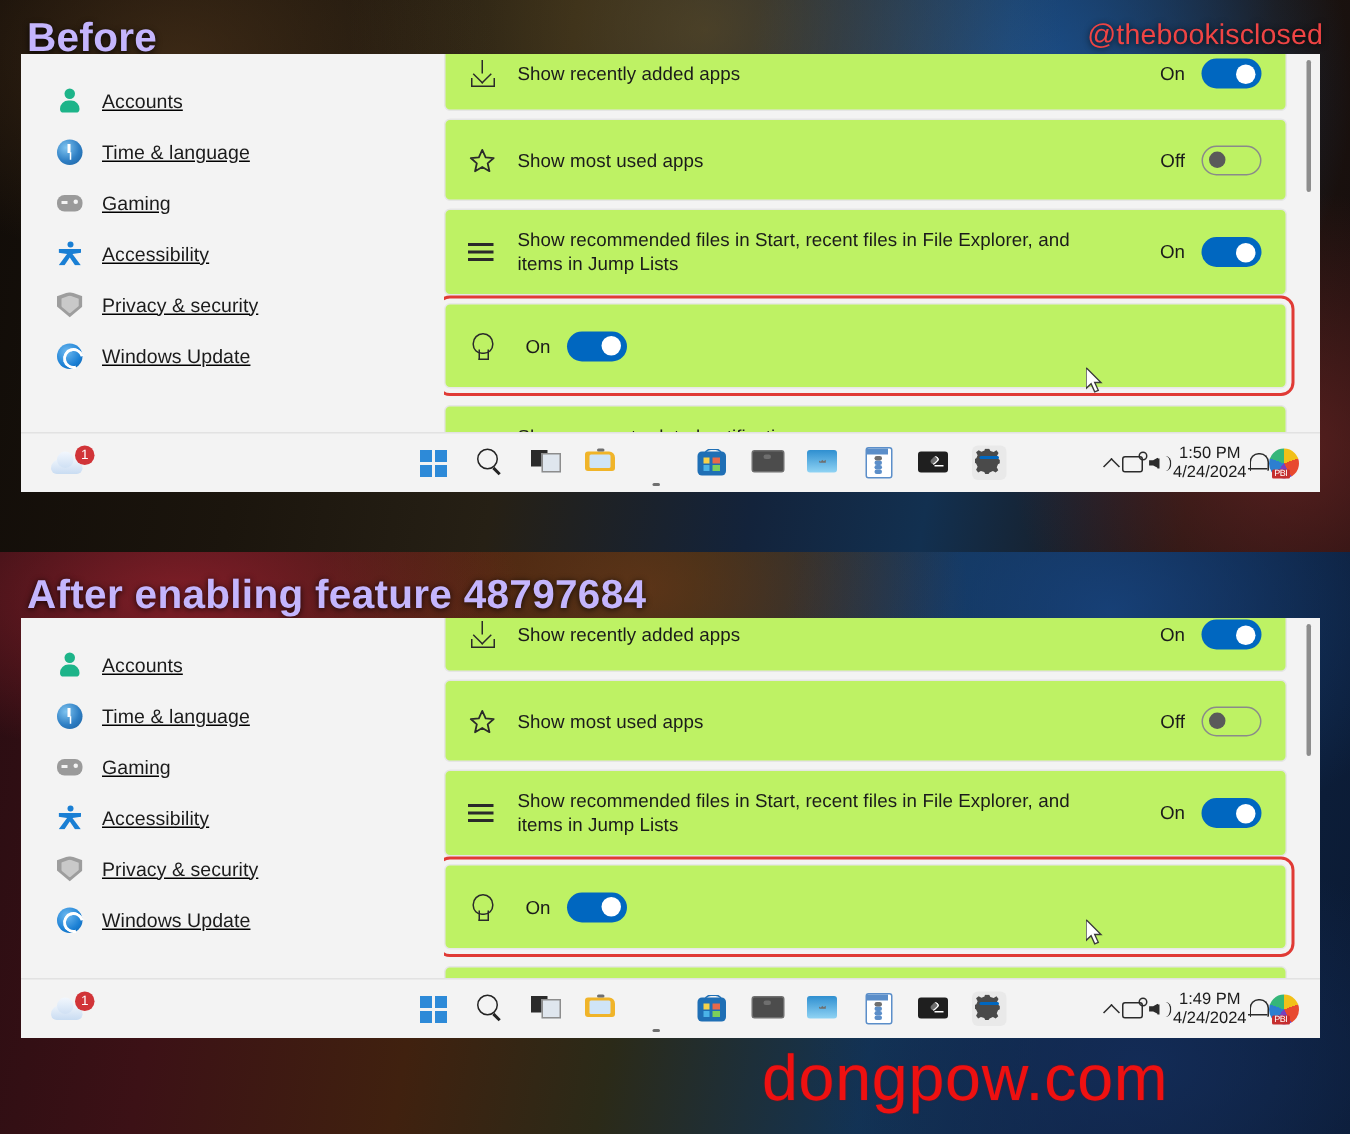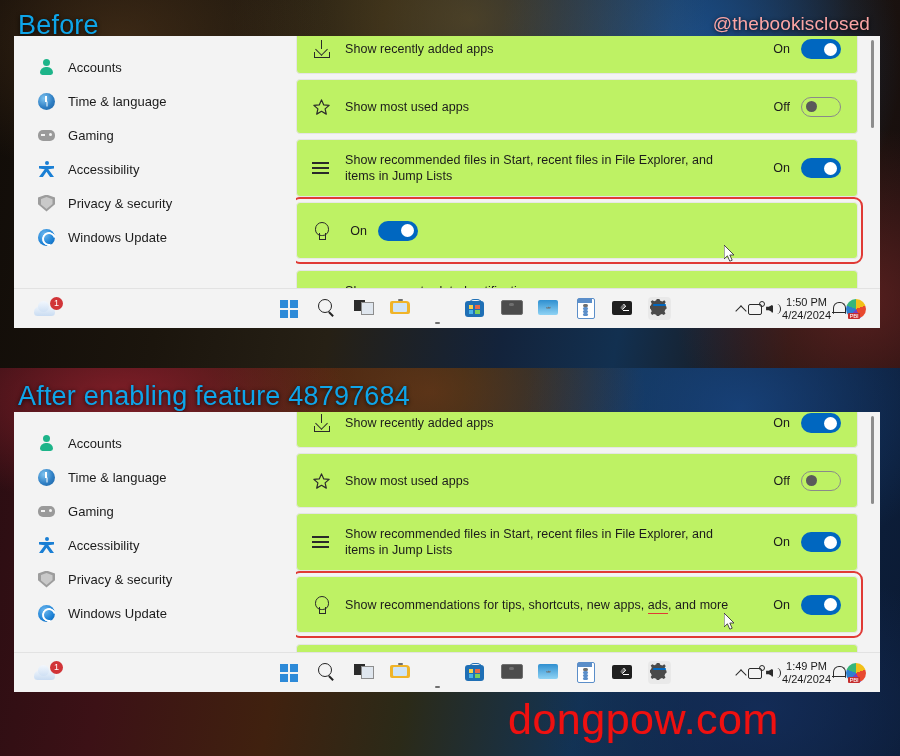--- a/index.html
+++ b/index.html
@@ -32,34 +32,34 @@
       radial-gradient(ellipse 320px 150px at 120px 30px, rgba(150,35,45,0.75), transparent 72%),
       radial-gradient(ellipse 300px 180px at 430px 24px, rgba(120,60,25,0.6), transparent 72%),
       radial-gradient(ellipse 300px 220px at 740px 40px, rgba(25,70,130,0.8), transparent 72%),
       radial-gradient(ellipse 300px 200px at 760px 340px, rgba(20,45,90,0.85), transparent 74%),
       linear-gradient(100deg, #2a0d12 0%, #3c1116 16%, #40210f 34%, #2b2a18 48%, #123354 66%, #0e2342 82%, #0b1a33 100%);
   }
 
   
   .caption {
     position: absolute;
-    color: #0ea5e9;
+    color: #c4b5fd;
     font-size: 27px;
-    font-weight: 400;
+    font-weight: 700;
     letter-spacing: 0.2px;
     text-shadow: 0 1px 4px rgba(0,0,0,0.8);
     white-space: nowrap;
   }
   #caption-before { left: 18px; top: 10px; }
   #caption-after  { left: 18px; top: 381px; }
 
   .handle {
     position: absolute;
-    right: 30px; top: 13px;
-    color: #fca5a5;
+    right: 18px; top: 13px;
+    color: #ef4444;
     font-size: 19px;
     letter-spacing: 0.1px;
     text-shadow: 0 1px 4px rgba(0,0,0,0.8);
     white-space: nowrap;
   }
 
   
   .win {
     position: absolute;
     background: #f3f3f3;
@@ -69,20 +69,21 @@
   #win-bottom { left: 14px; top: 412px; width: 866px; height: 280px; }
 
   .win-body { position: absolute; inset: 0; display: flex; }
 
   
   .sidebar {
     width: 282px;
     background: #f3f3f3;
     padding-top: 14px;
     flex: 0 0 282px;
+    text-decoration: underline;
   }
   .nav-item {
     display: flex;
     align-items: center;
     height: 34px;
     padding-left: 24px;
     gap: 13px;
     cursor: default;
   }
   .nav-label {
@@ -739,23 +740,20 @@
           <div class="toggle-wrap">
             <span class="toggle-state">On</span>
             <span class="switch on">
                 <span class="knob"></span>
               </span>
           </div>
         </div>
 
         <div class="card highlight" style="min-height:57px;margin-bottom:11px;">
           <span class="card-ico ico-bulb"></span>
-          <div class="card-text">
-            <div class="card-title"><span>Show recommendations for tips, shortcuts, new apps, </span><span class="ads-underline">ads</span><span>, and more</span></div>
-          </div>
           <div class="toggle-wrap">
             <span class="toggle-state">On</span>
             <span class="switch on">
                 <span class="knob"></span>
               </span>
           </div>
         </div>
 
         <div class="card tall">
           <span class="card-ico ico-notif"></span>

